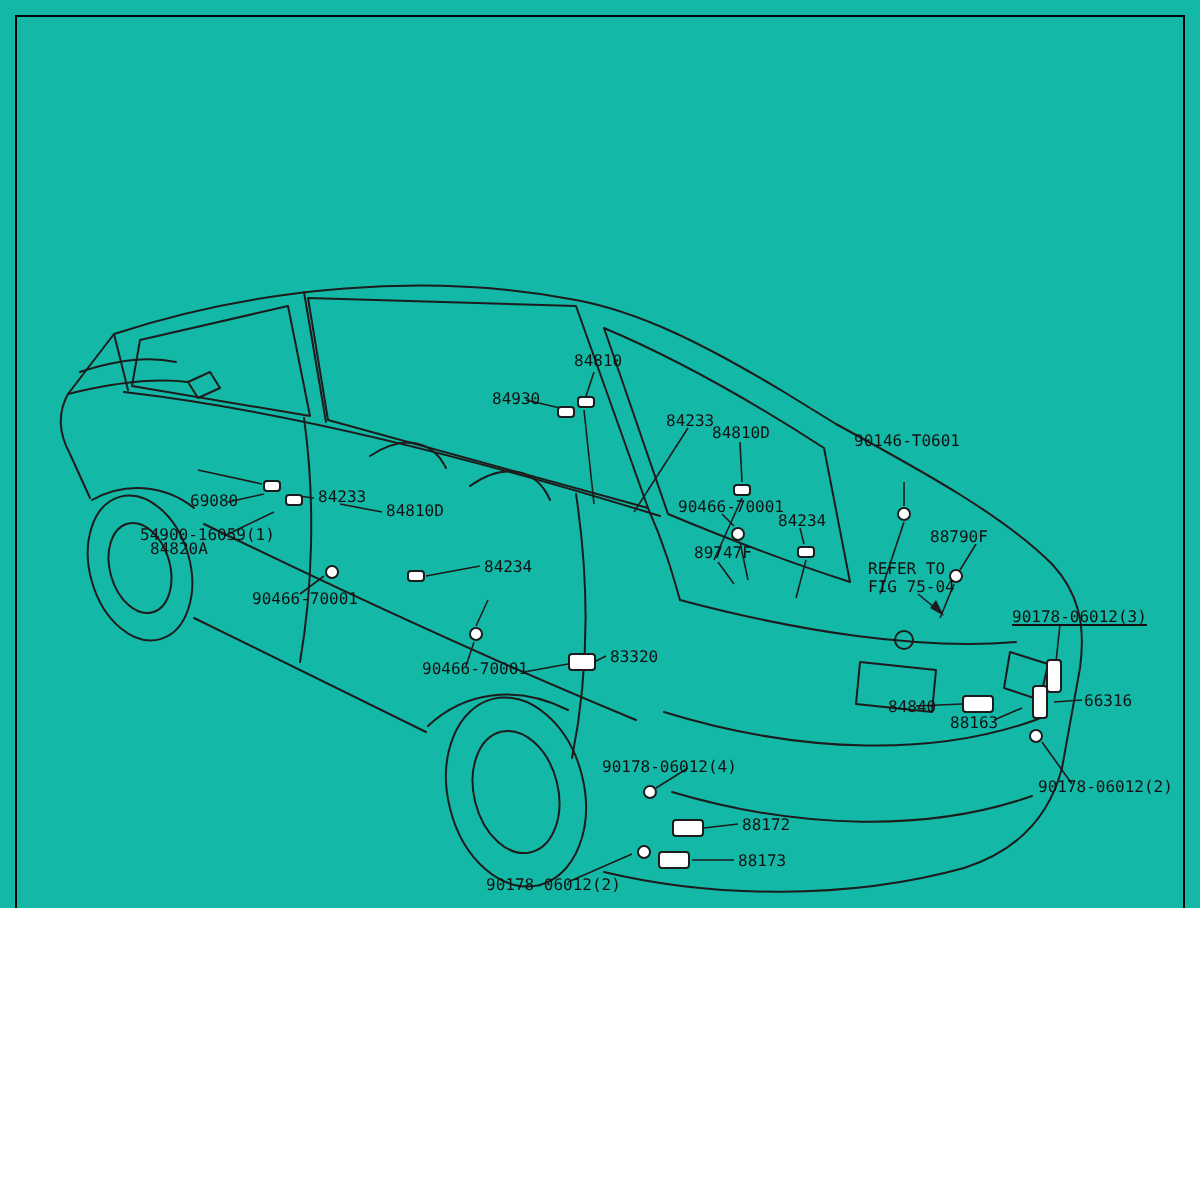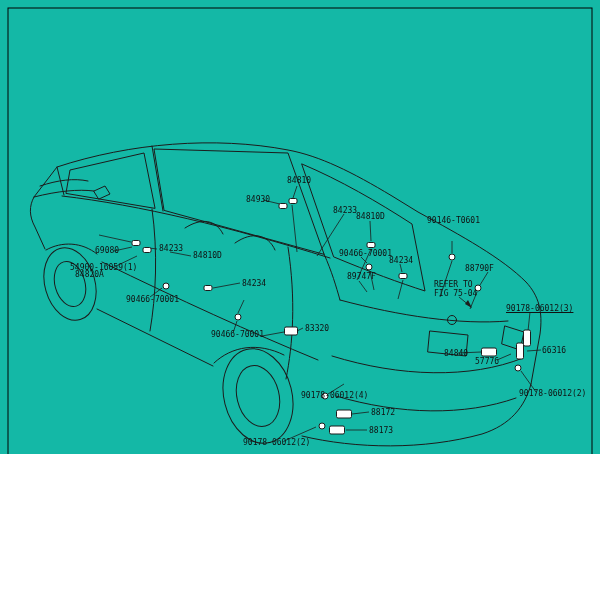--- a/index.html
+++ b/index.html
@@ -172,23 +172,23 @@
       <div class="part-label" style="left: 75px; top: 230px; margin-top: 40px;">84820A</div>
       <div class="part-label" style="left: 95px; top: 246px;">69080</div>
       <div class="part-label" style="left: 159px; top: 244px;">84233</div>
       <div class="part-label" style="left: 193px; top: 251px;">84810D</div>
       <div class="part-label" style="left: 70px; top: 263px;">54900-16059(1)</div>
       <div class="part-label" style="left: 242px; top: 279px;">84234</div>
       <div class="part-label" style="left: 126px; top: 295px;">90466-70001</div>
       <div class="part-label" style="left: 211px; top: 330px;">90466-70001</div>
       <div class="part-label" style="left: 305px; top: 324px;">83320</div>
       <div class="part-label" style="left: 444px; top: 349px;">84840</div>
-      <div class="part-label" style="left: 475px; top: 357px;">57776</div>
+      <div class="part-label" style="left: 475px; top: 357px;">88163</div>
       <div class="part-label" style="left: 542px; top: 346px;">66316</div>
-      <div class="part-label" style="left: 301px; top: 391px;">90178-06012(4)</div>
+      <div class="part-label" style="left: 301px; top: 379px;">90178-06012(4)</div>
       <div class="part-label" style="left: 519px; top: 389px;">90178-06012(2)</div>
       <div class="part-label" style="left: 371px; top: 408px;">88172</div>
       <div class="part-label" style="left: 369px; top: 426px;">88173</div>
       <div class="part-label" style="left: 243px; top: 438px;">90178-06012(2)</div>
     </div>
 
   <div id="footer-code">84U7030</div>
 </div>
 
 </body></html>

